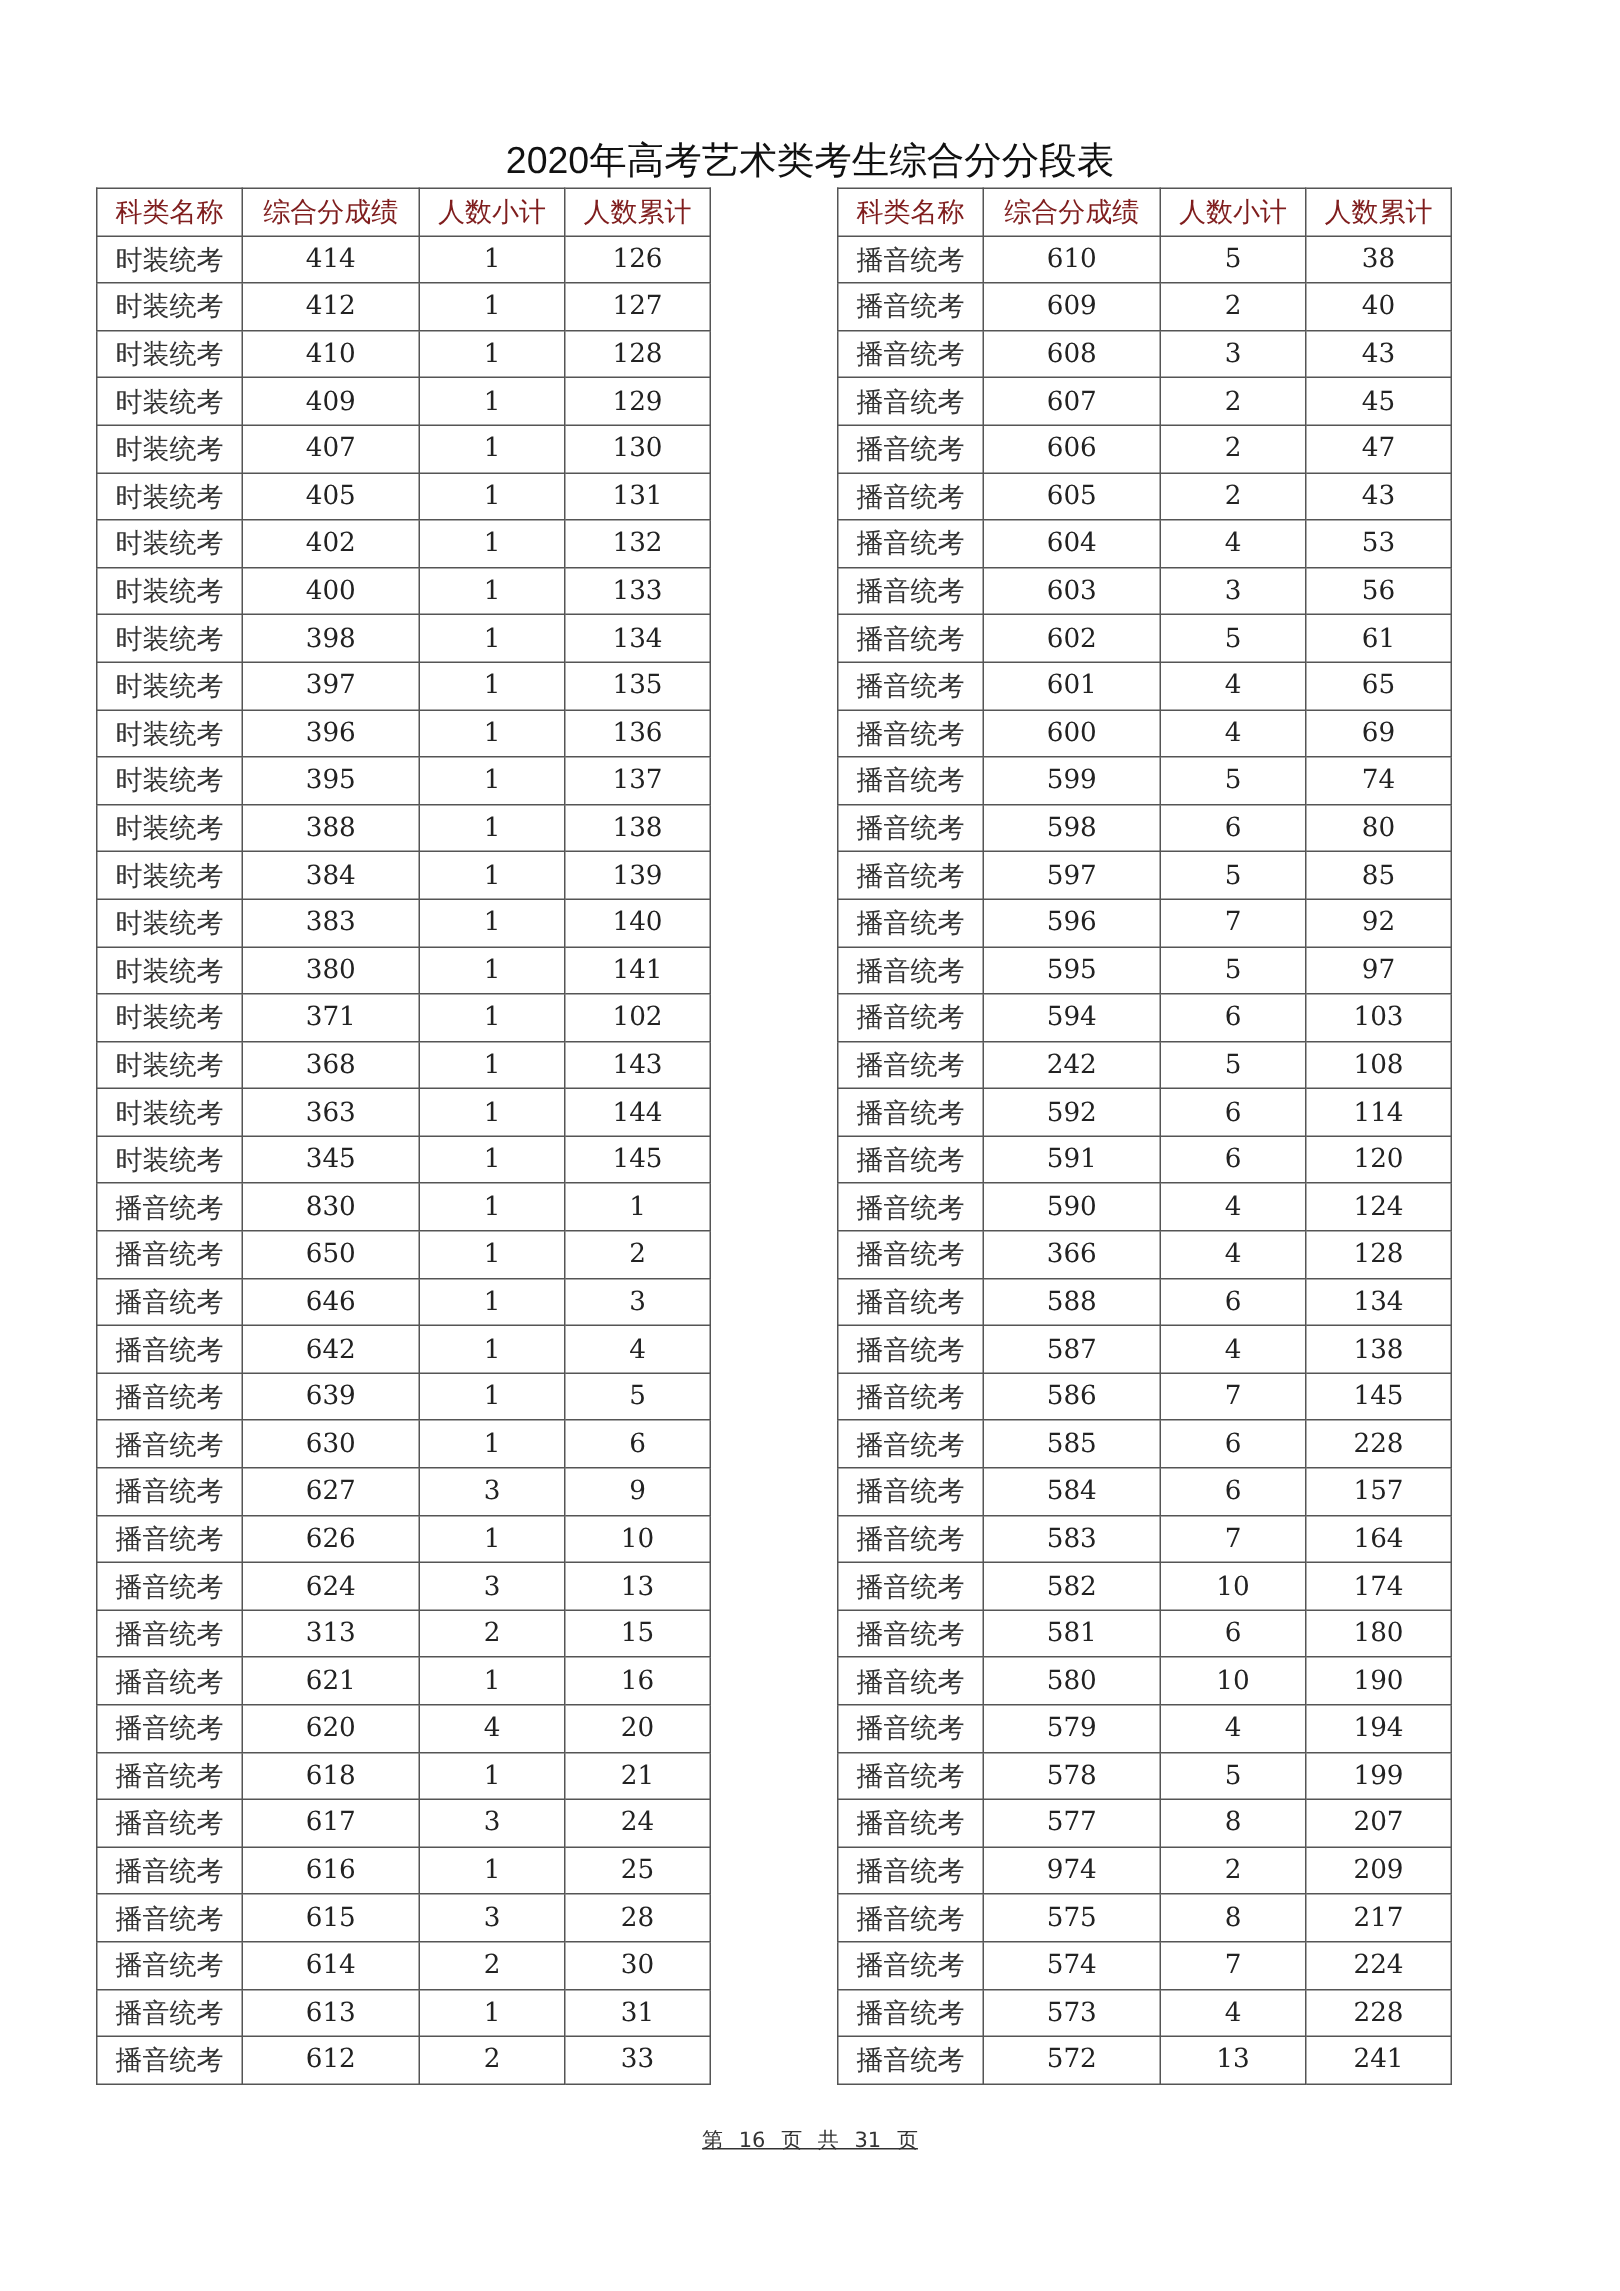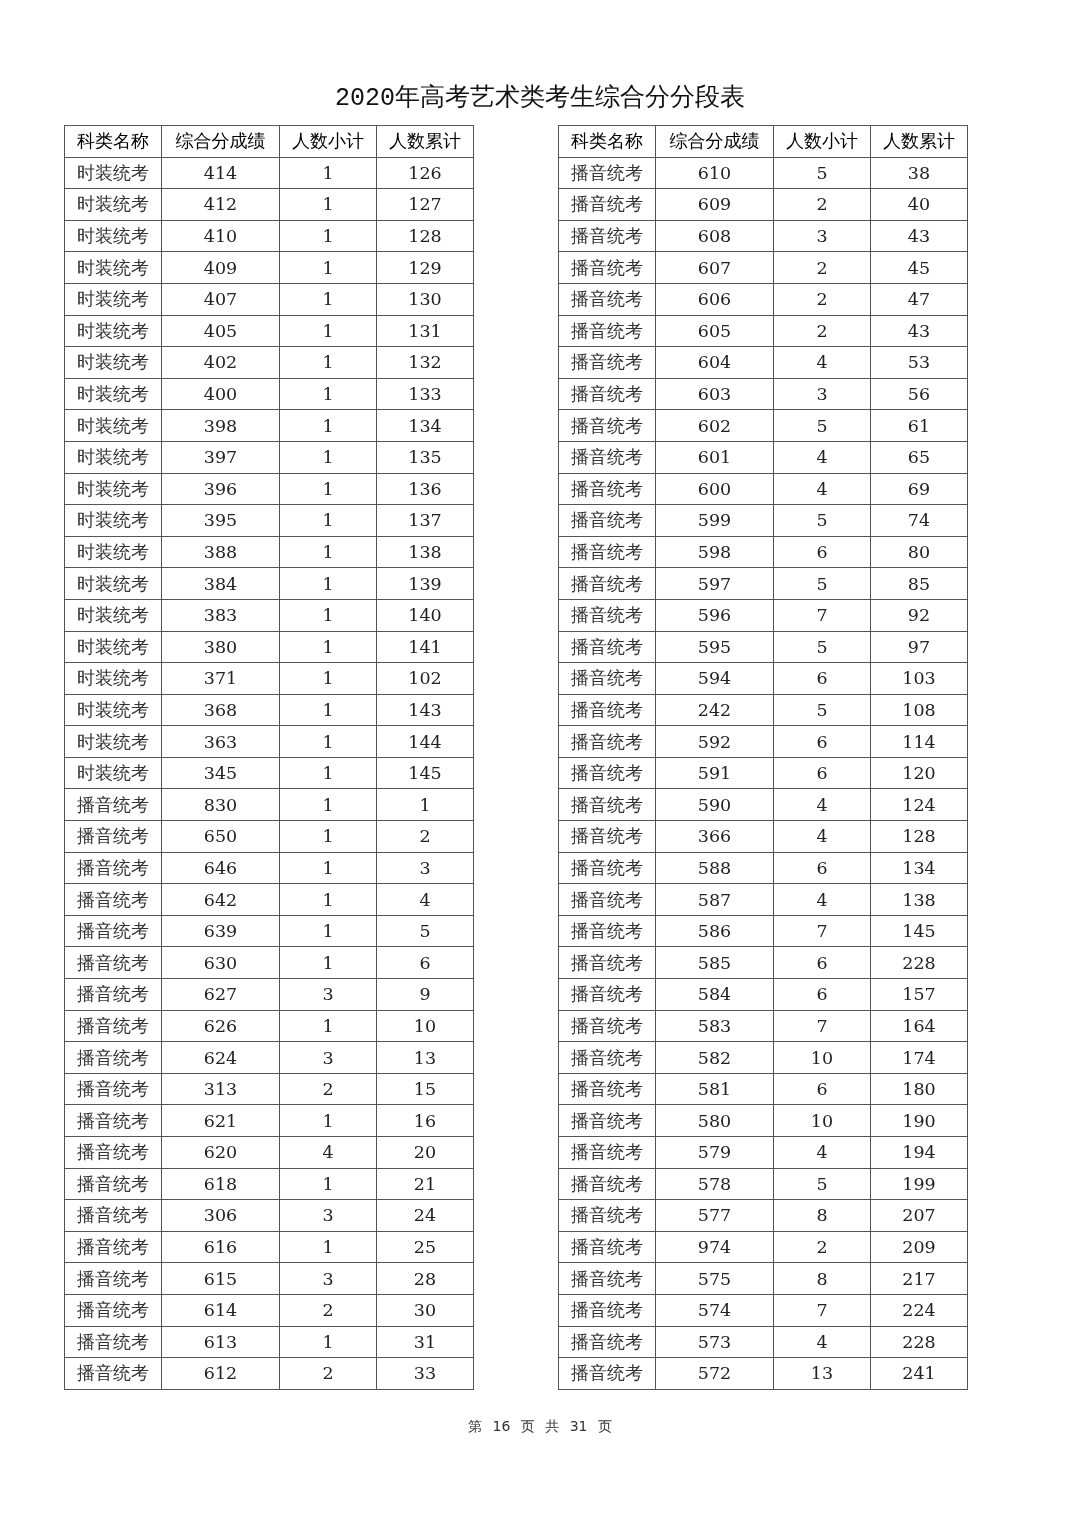--- a/index.html
+++ b/index.html
@@ -1,30 +1,30 @@
 <!DOCTYPE html>
 <html><head>
 <meta charset="utf-8">
 <style>
   html, body { margin: 0; padding: 0; background: #ffffff; }
   body { width: 1080px; height: 1527px; position: relative; overflow: hidden;
          font-family: "DejaVu Serif", "Liberation Serif", serif; color: #222; }
-  .title { position: absolute; top: 80px; left: 0; width: 1080px; text-align: center;
-           font-family: Liberation Mono, monospace; font-size: 25px;
+  .title { position: absolute; top: 90px; left: 0; width: 1080px; text-align: center;
+           font-family: Liberation Sans, sans-serif; font-size: 25px;
            color: #111; letter-spacing: 0px; }
   table.score { position: absolute; top: 125px; border-collapse: collapse; table-layout: fixed; }
   table.score.left { left: 64px; }
   table.score.right { left: 558px; }
   table.score td, table.score th { border: 1.3px solid #555; height: 30.6px; padding: 0;
            text-align: center; font-size: 17.5px; font-weight: normal; white-space: nowrap; overflow: hidden; }
-  table.score th { font-family: "DejaVu Sans", "Liberation Sans", sans-serif; font-size: 18px; color: #000000; }
+  table.score th { font-family: "DejaVu Sans", "Liberation Sans", sans-serif; font-size: 18px; color: #7f1d1d; }
   table.score td.cat { font-family: "DejaVu Sans", "Liberation Sans", sans-serif; font-size: 18px; color: #333; }
   col.c1 { width: 97px; } col.c2 { width: 118px; } col.c3 { width: 97px; } col.c4 { width: 97px; }
   .footer { position: absolute; top: 1418px; left: 0; width: 1080px; text-align: center;
-            font-family: "DejaVu Sans", "Liberation Sans", sans-serif; font-size: 14px; color: #333; word-spacing: 6px; }
+            font-family: "DejaVu Sans", "Liberation Sans", sans-serif; font-size: 14px; color: #333; word-spacing: 6px; text-decoration: underline; }
 </style>
 </head>
 <body>
 
 <div class="title">2020年高考艺术类考生综合分分段表</div>
 
 <table class="score left">
   <colgroup>
       <col class="c1">
       <col class="c2">
@@ -233,21 +233,21 @@
         <td>20</td>
       </tr>
       <tr>
         <td class="cat">播音统考</td>
         <td>618</td>
         <td>1</td>
         <td>21</td>
       </tr>
       <tr>
         <td class="cat">播音统考</td>
-        <td>306</td>
+        <td>617</td>
         <td>3</td>
         <td>24</td>
       </tr>
       <tr>
         <td class="cat">播音统考</td>
         <td>616</td>
         <td>1</td>
         <td>25</td>
       </tr>
       <tr>

